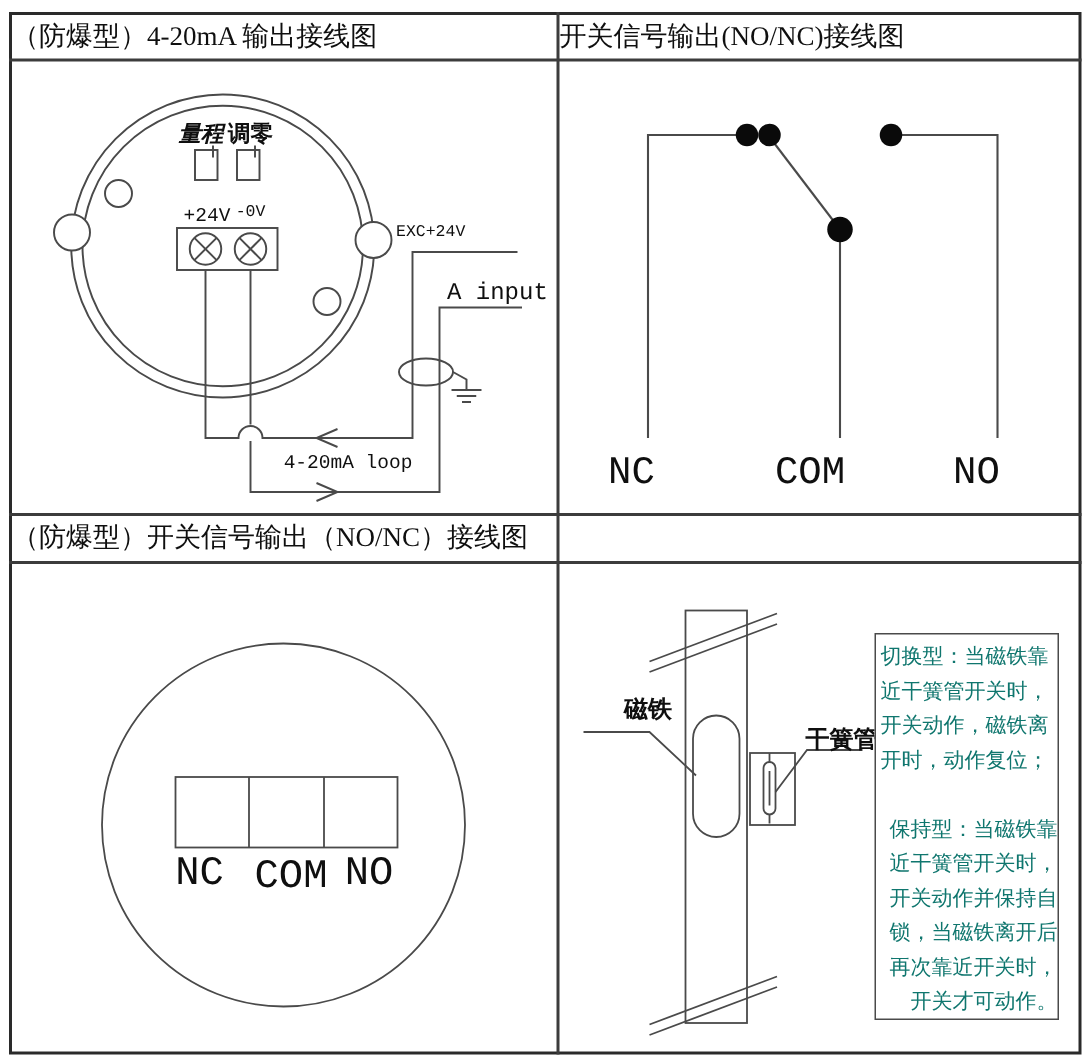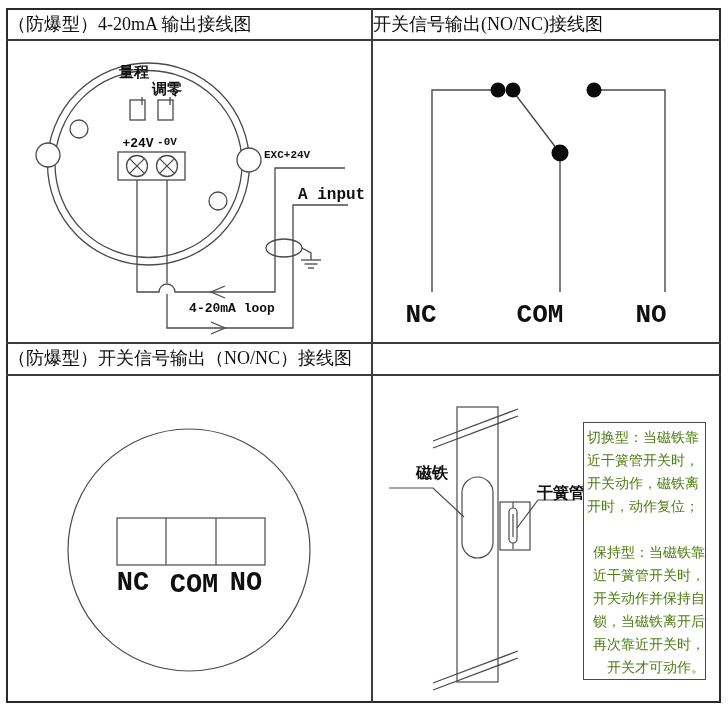--- a/index.html
+++ b/index.html
@@ -14,28 +14,28 @@
   .h-line{left:6px;width:715px;height:2px;background:#3c3c3c;}
   
   .title-cell{
     height:31px;line-height:31px;text-align:left;
     font-family:"Liberation Serif","DejaVu Serif",serif;
     font-size:18px;color:#0f0f0f;white-space:nowrap;overflow:hidden;
   }
   
   .lbl{white-space:nowrap;color:#0f0f0f;}
   .lbl-cjk{font-family:"Liberation Sans",sans-serif;font-weight:bold;font-size:15px;}
-  .lbl-mono{font-family:"Liberation Mono","DejaVu Sans Mono",monospace;font-weight:bold;}
+  .lbl-mono{font-family:"Liberation Mono","DejaVu Sans Mono",monospace;font-weight:normal;}
   .ctr{transform:translateX(-50%);}
   svg{position:absolute;display:block;}
   
   .note-box{
     left:583px;top:422px;width:118px;height:253px;border:1px solid #4a4a4a;
     padding:3px 0 0 3px;background:#fff;
-    font-size:14px;line-height:23px;word-break:break-all;color:#4d7c0f;
+    font-size:14px;line-height:23px;word-break:break-all;color:#0f766e;
   }
   .note-box p{margin:0;}
   .note-box p + p{margin-top:23px;text-align:right;}
 </style>
 </head>
 <body>
 
 <div id="screenshot">
 
   <div class="abs outer-border"></div>
@@ -78,21 +78,21 @@
       <path d="M218,246 L204,252 L218,258"></path>
       <path d="M204,282 L218,288 L204,294"></path>
 
       <ellipse cx="277" cy="208" rx="18" ry="9"></ellipse>
       <path d="M295,208 L304,213 L304,220"></path>
       <line x1="294" y1="220" x2="314" y2="220"></line>
       <line x1="297.5" y1="224" x2="310.5" y2="224"></line>
       <line x1="301" y1="228" x2="307" y2="228"></line>
     </g>
   </svg>
-  <div class="abs lbl lbl-cjk ctr" style="left:134px;top:63px;">量程</div>
+  <div class="abs lbl lbl-cjk ctr" style="left:134px;top:80px;font-style:italic;">量程</div>
   <div class="abs lbl lbl-cjk ctr" style="left:167px;top:80px;">调零</div>
   <div class="abs lbl lbl-mono ctr" style="left:138px;top:136px;font-size:13px;">+24V</div>
   <div class="abs lbl lbl-mono ctr" style="left:167px;top:136px;font-size:11px;">-0V</div>
   <div class="abs lbl lbl-mono" style="left:264px;top:149px;font-size:11px;">EXC+24V</div>
   <div class="abs lbl lbl-mono" style="left:298px;top:186px;font-size:16px;">A input</div>
   <div class="abs lbl lbl-mono ctr" style="left:232px;top:301px;font-size:13px;">4-20mA loop</div>
 
   <svg style="left:372px;top:40px;" width="349" height="302" viewBox="0 0 349 302">
     <g stroke="#4a4a4a" stroke-width="1.4" fill="none">
       <path d="M122,50 L60,50 L60,252"></path>

